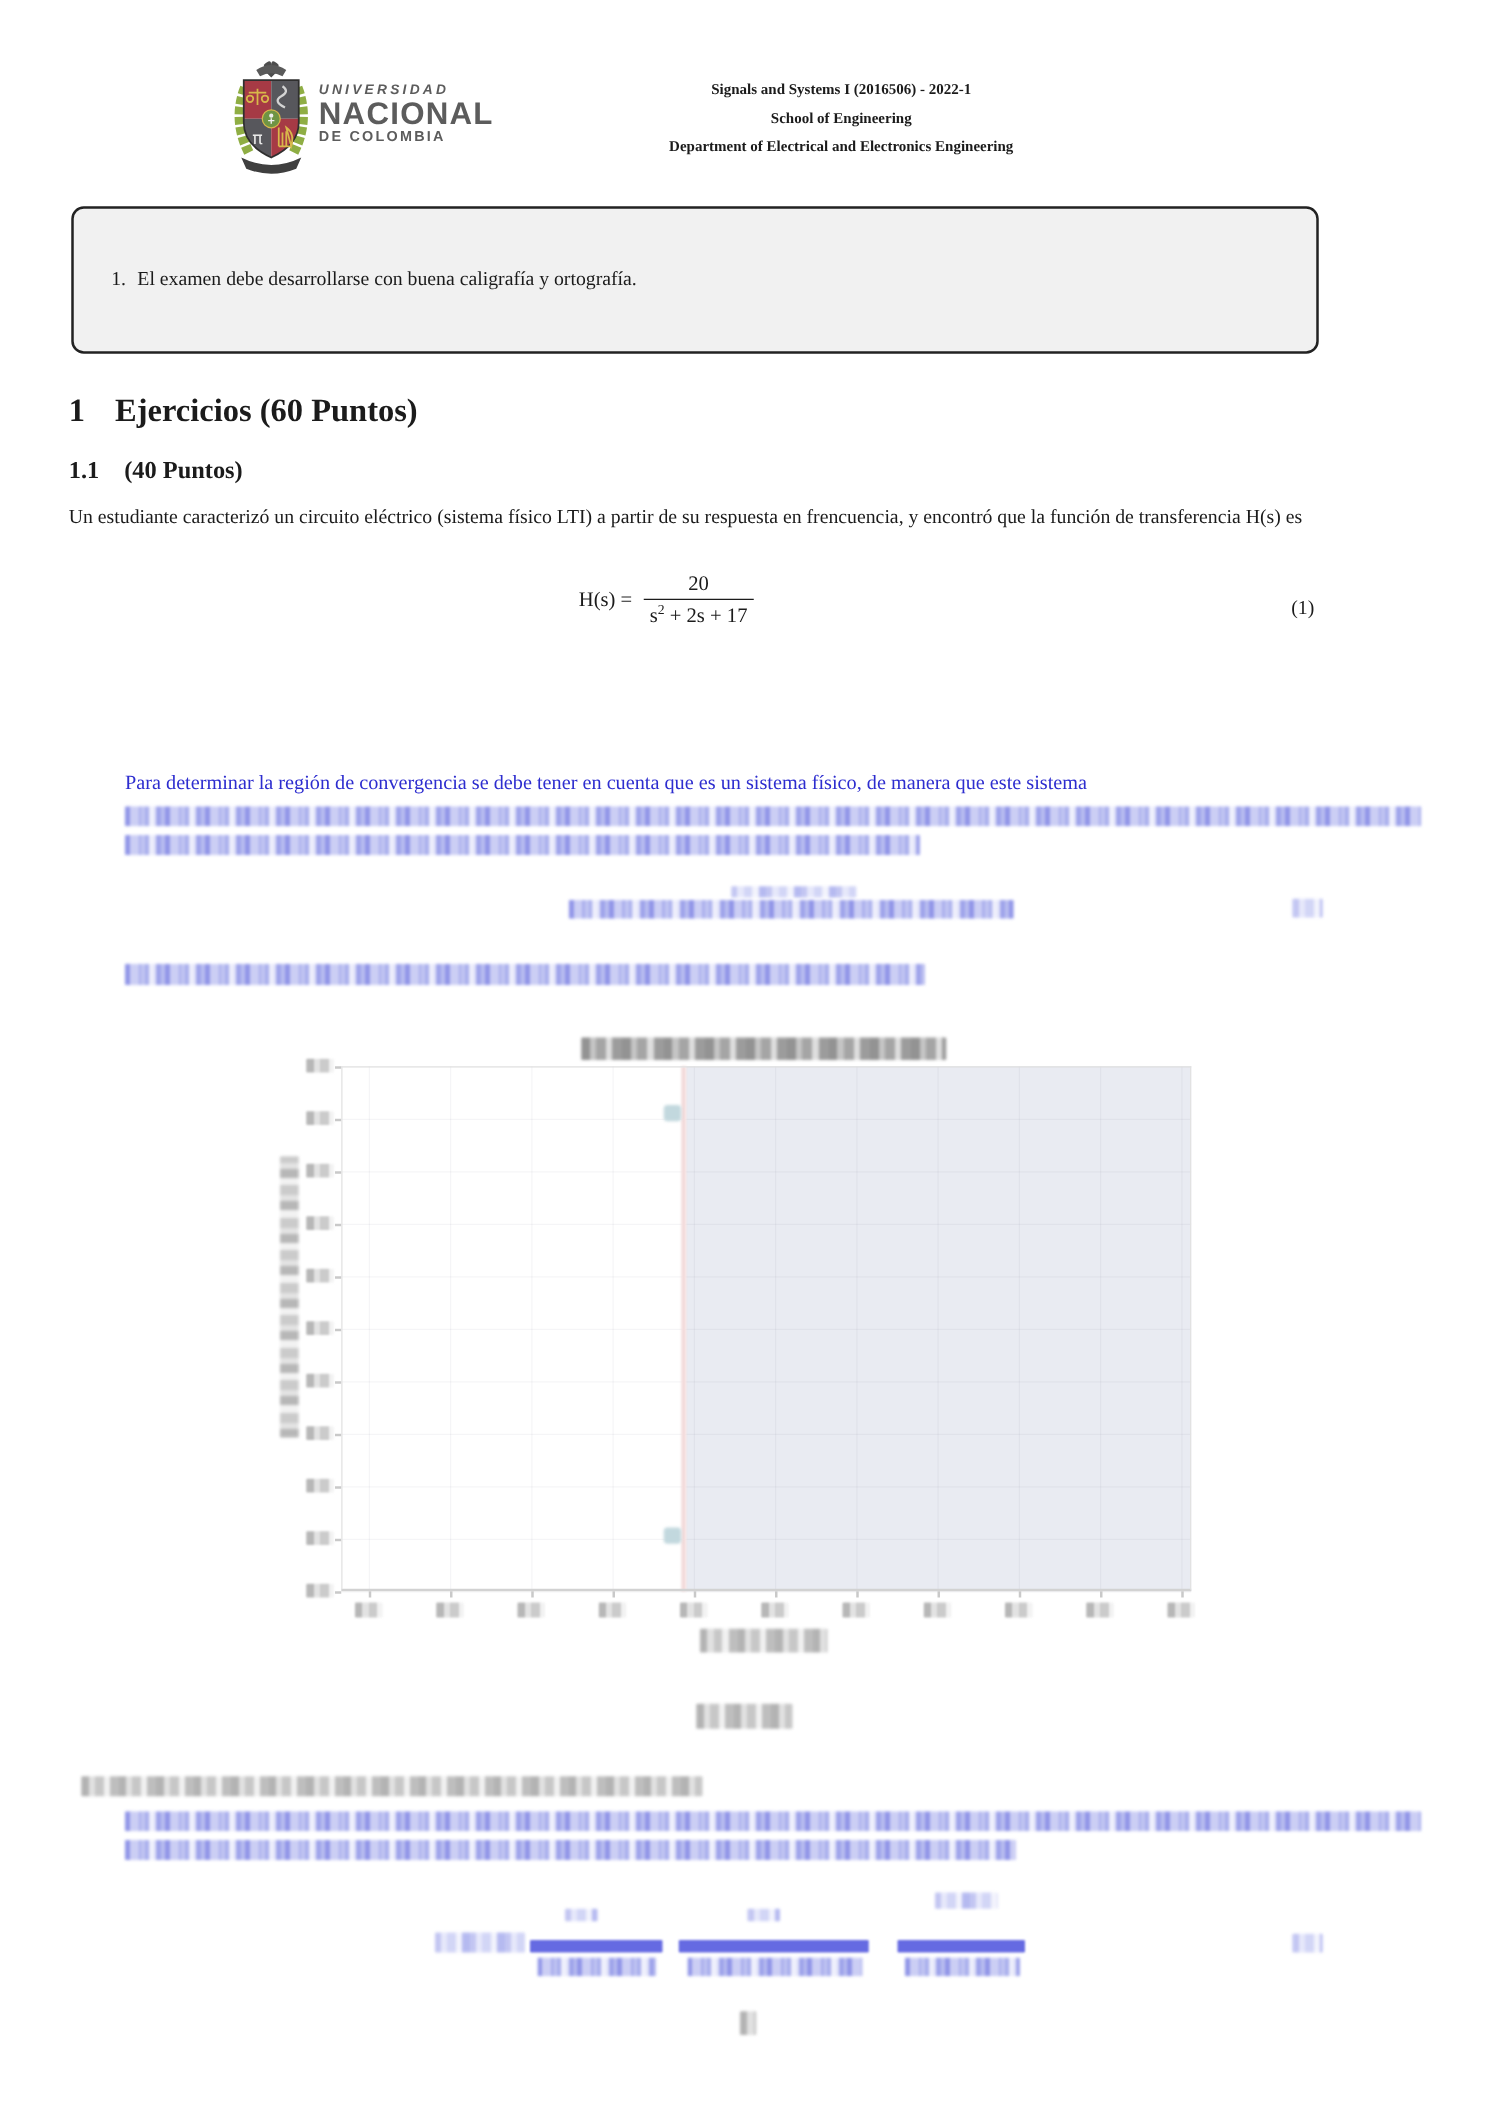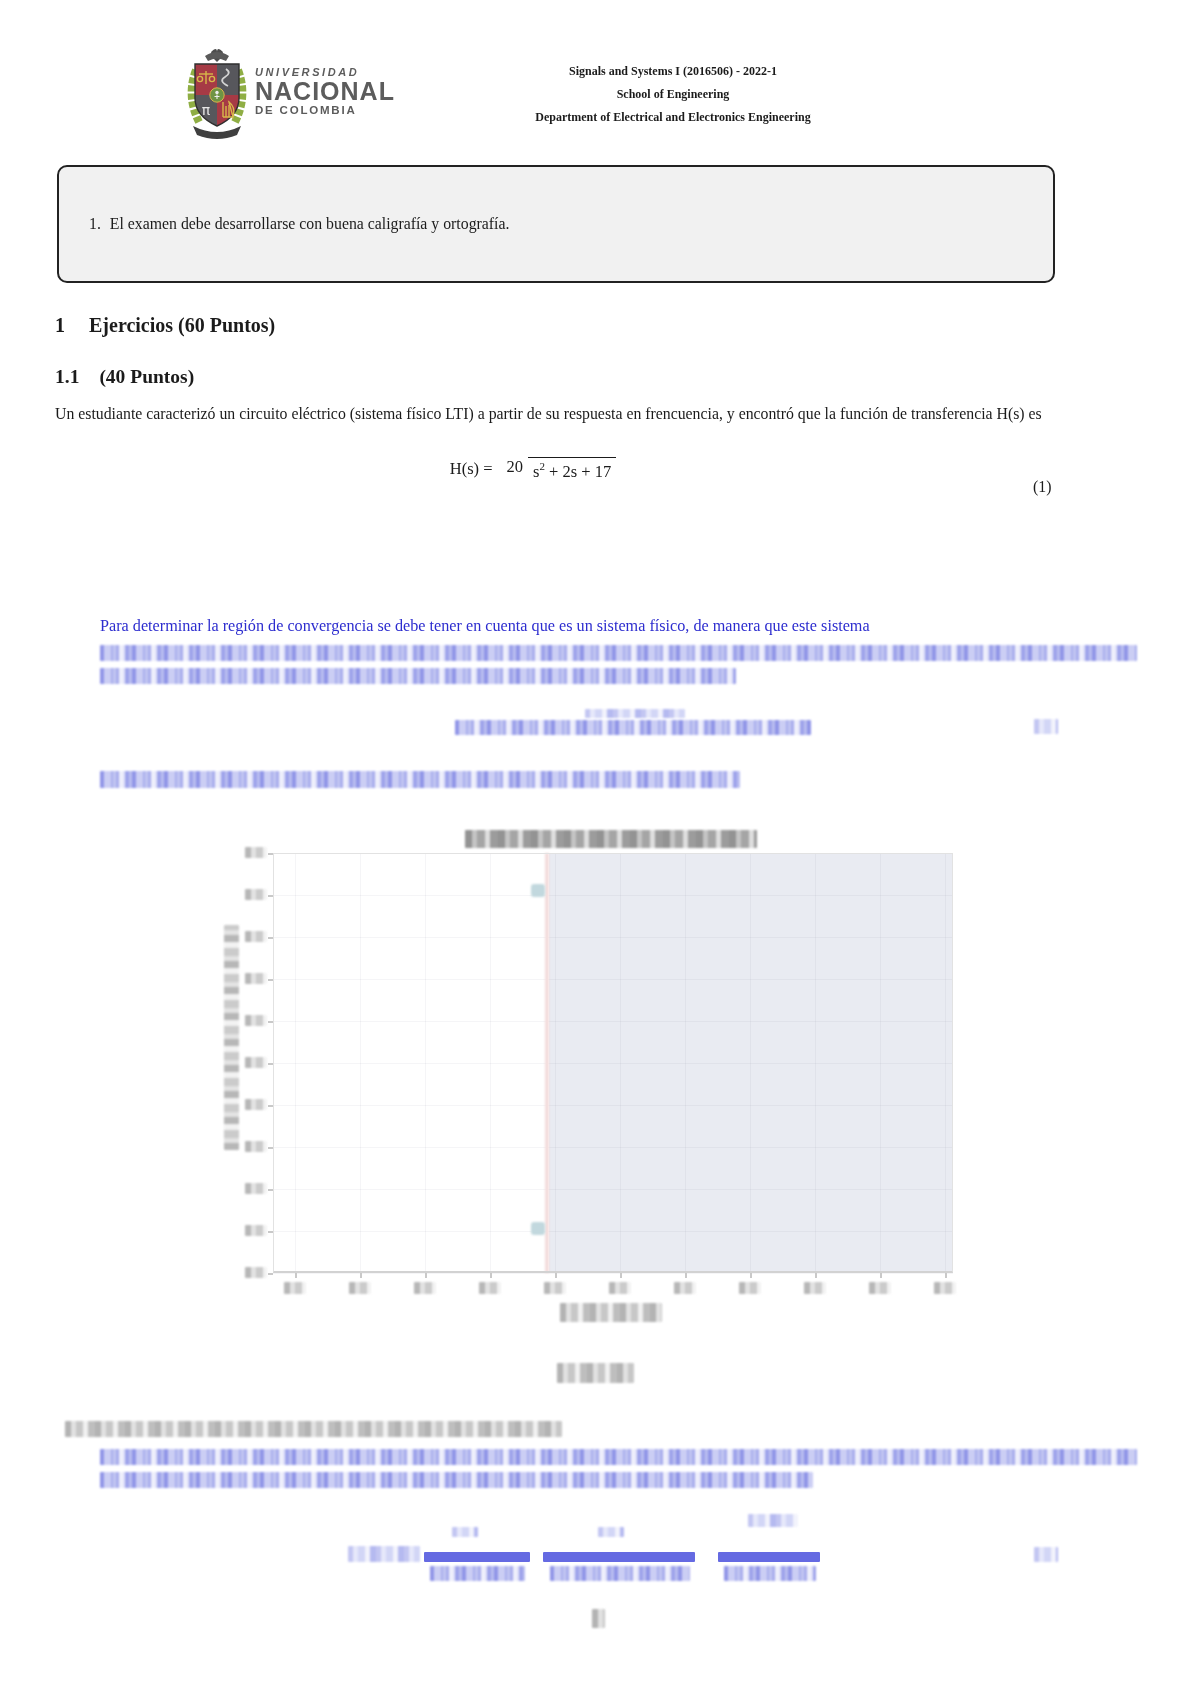--- a/index.html
+++ b/index.html
@@ -16,31 +16,31 @@
   .logo-d{font-size:11.5px;letter-spacing:1.8px;font-weight:600;}
 
   
   .instr-box{position:absolute;left:57px;top:165px;width:998px;height:118px;
              background:#f1f1f1;border:2px solid #222;border-radius:10px;box-sizing:border-box;}
   .instr-intro{position:absolute;left:23px;top:11px;font-size:15.8px;}
   .instr-item{position:absolute;left:30px;font-size:15.8px;}
   .instr-item .inum{margin-right:9px;}
 
   
-  .h1{position:absolute;left:55px;top:314px;font-size:20px;font-weight:bold;}
+  .h1{position:absolute;left:55px;top:314px;font-size:26px;font-weight:bold;}
   .h1 .no{margin-right:24px;}
   .h2{position:absolute;left:55px;top:366px;font-size:19.5px;font-weight:bold;}
   .h2 .no{margin-right:20px;}
   .para{position:absolute;left:55px;top:402px;width:1082px;font-size:15.8px;
         line-height:23px;text-align:justify;}
 
   
   .eq1{position:absolute;left:0;top:457px;width:1066px;display:flex;
        justify-content:center;align-items:center;font-size:16.5px;}
-  .frac{display:inline-flex;flex-direction:row;margin-left:9px;}
+  .frac{display:inline-flex;flex-direction:column;align-items:center;margin-left:9px;}
   .frac .num{padding:0 5px 2px;}
   .frac .den{border-top:1.3px solid #1b1b1b;padding:2px 5px 0;}
   sup{font-size:11px;}
   .eqnum{position:absolute;left:1033px;font-size:15.8px;}
 
   
   .parta{position:absolute;left:68px;top:565px;font-size:15.8px;}
   .parta .plabel{margin-right:13px;}
   .sol-line{position:absolute;left:100px;top:617px;color:#2d2dcf;font-size:16.2px;white-space:nowrap;}
 

